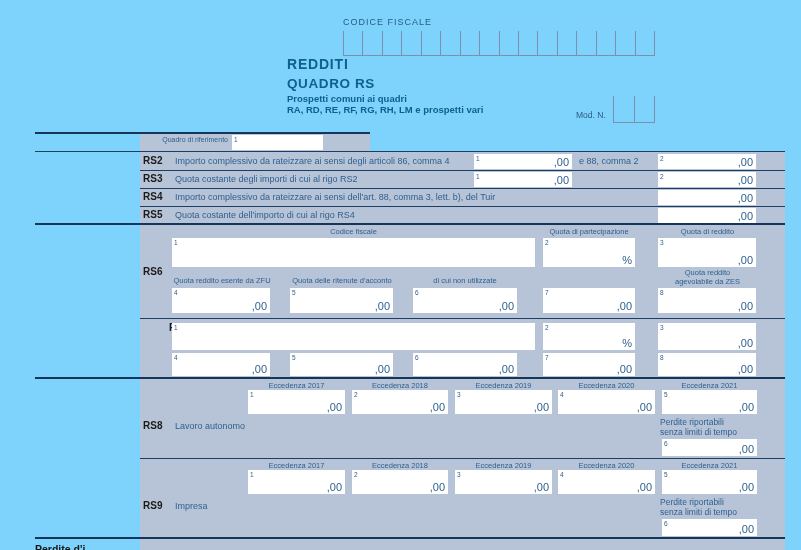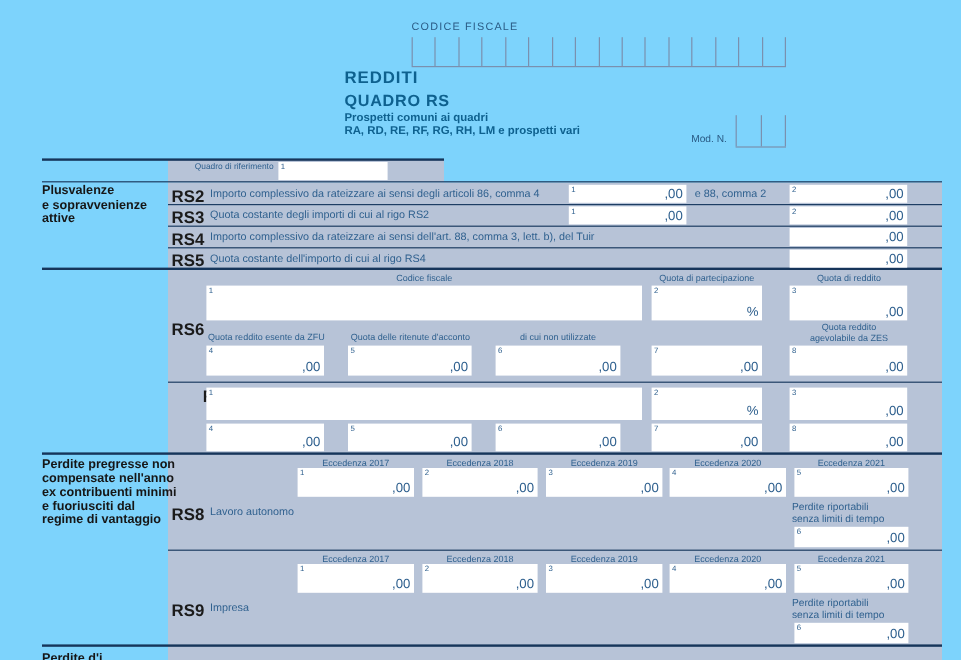--- a/index.html
+++ b/index.html
@@ -5,21 +5,21 @@
   html,body{margin:0;padding:0;background:#fff;}
   .page{position:relative;width:801px;height:550px;background:#7dd3fc;overflow:hidden;
         font-family:"Liberation Sans",sans-serif;}
   .abs{position:absolute;white-space:nowrap;}
   .band{position:absolute;background:#b7c3d7;}
   .hl{position:absolute;height:1px;background:#1d3d63;}
   .hl2{position:absolute;height:2px;background:#16355a;}
   .field{position:absolute;background:#fff;}
   .field .n{position:absolute;top:1px;left:2px;font-size:6.5px;color:#30618f;}
   .field .v{position:absolute;bottom:1px;right:3px;font-size:11px;color:#30618f;}
-  .code{position:absolute;font-size:14px;font-weight:bold;color:#1b1b1b;white-space:nowrap;}
+  .code{position:absolute;font-size:10px;font-weight:bold;color:#1b1b1b;white-space:nowrap;}
   .d{position:absolute;font-size:9px;color:#30618f;white-space:nowrap;}
   .ch{position:absolute;font-size:7.5px;color:#30618f;text-align:center;white-space:nowrap;}
   .ll{position:absolute;font-size:10.5px;font-weight:bold;color:#161616;line-height:11.5px;}
   .comb{position:absolute;display:flex;border-bottom:1px solid #7a90ae;}
   .comb i{flex:1;border-left:1px solid #7a90ae;}
   .comb i:last-child{border-right:1px solid #7a90ae;}
   .hdr-blue{color:#0e618f;}
 </style>
 </head>
 <body>
@@ -64,32 +64,20 @@
   <div class="hl" style="left:35px;top:151px;width:750px;"></div>
   <div class="hl" style="left:140px;top:170px;width:645px;"></div>
   <div class="hl" style="left:140px;top:188px;width:645px;"></div>
   <div class="hl" style="left:140px;top:206px;width:645px;"></div>
   <div class="hl2" style="left:35px;top:223px;width:750px;"></div>
   <div class="hl" style="left:140px;top:318px;width:645px;"></div>
   <div class="hl2" style="left:35px;top:377px;width:750px;"></div>
   <div class="hl" style="left:140px;top:458px;width:645px;"></div>
   <div class="hl2" style="left:35px;top:537px;width:750px;"></div>
 
-  <div class="ll" style="left:35px;top:154px;">
-    <div>Plusvalenze</div>
-    <div>e sopravvenienze</div>
-    <div>attive</div>
-  </div>
-  <div class="ll" style="left:35px;top:382px;">
-    <div>Perdite pregresse non</div>
-    <div>compensate nell'anno</div>
-    <div>ex contribuenti minimi</div>
-    <div>e fuoriusciti dal</div>
-    <div>regime di vantaggio</div>
-  </div>
   <div class="ll" style="left:35px;top:544px;">Perdite d'i</div>
 
   <div class="ch" style="left:140px;width:88px;top:136px;text-align:right;font-size:7px;">Quadro di riferimento</div>
   <div class="field" style="left:232px;top:135px;width:91px;height:15px;">
     <span class="n">1</span>
   </div>
 
   <div class="code" style="left:143px;top:155px;">RS2</div>
   <div class="d" style="left:175px;top:156px;">Importo complessivo da rateizzare ai sensi degli articoli 86, comma 4</div>
   <div class="field" style="left:474px;top:154px;width:98px;height:15px;">

